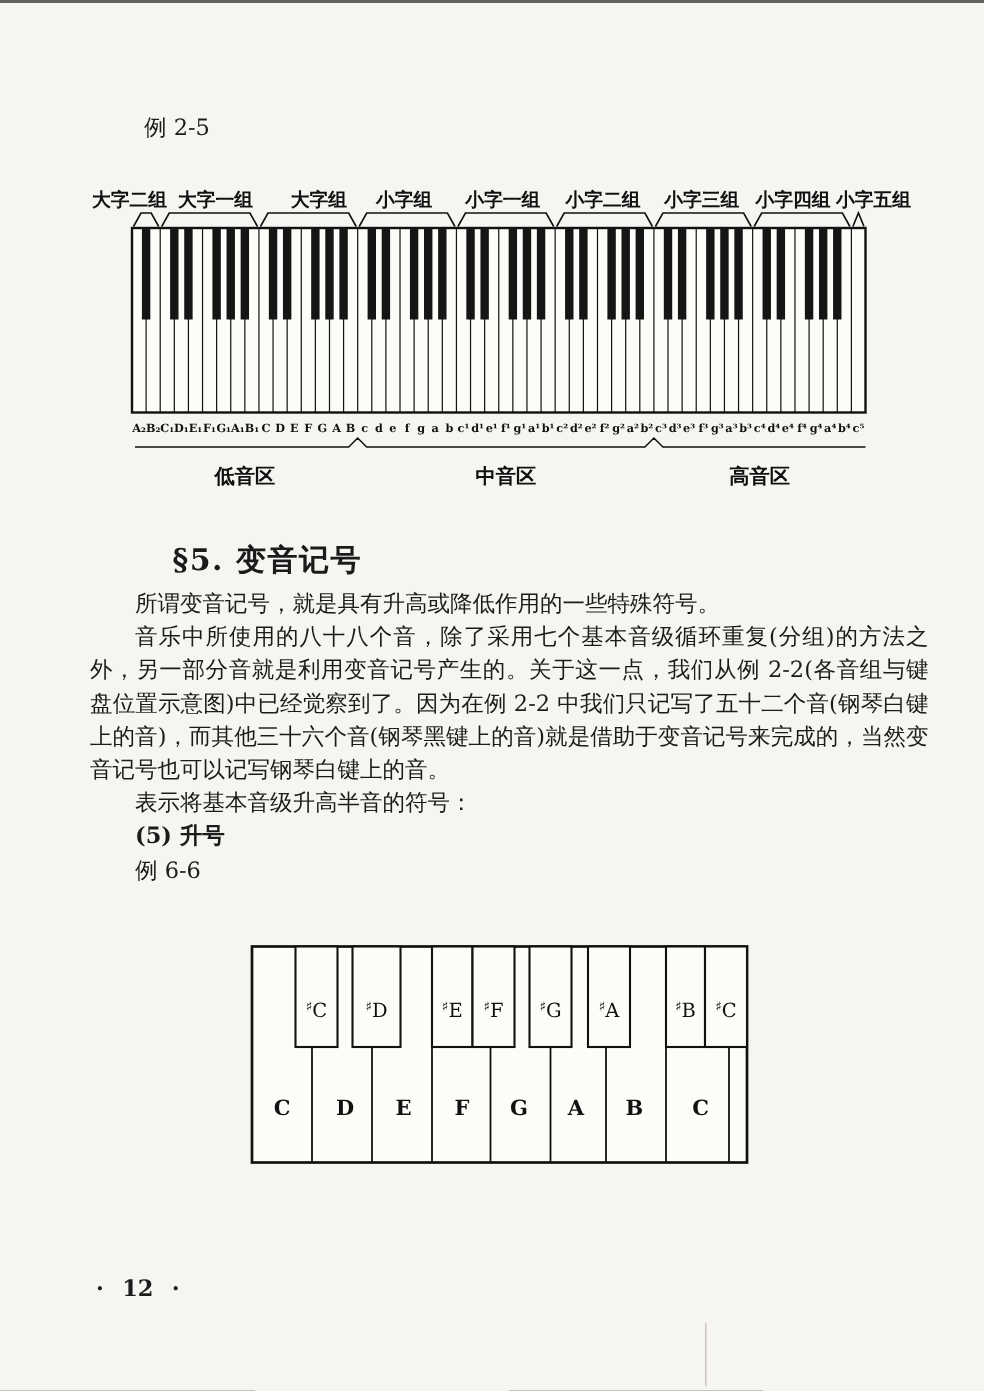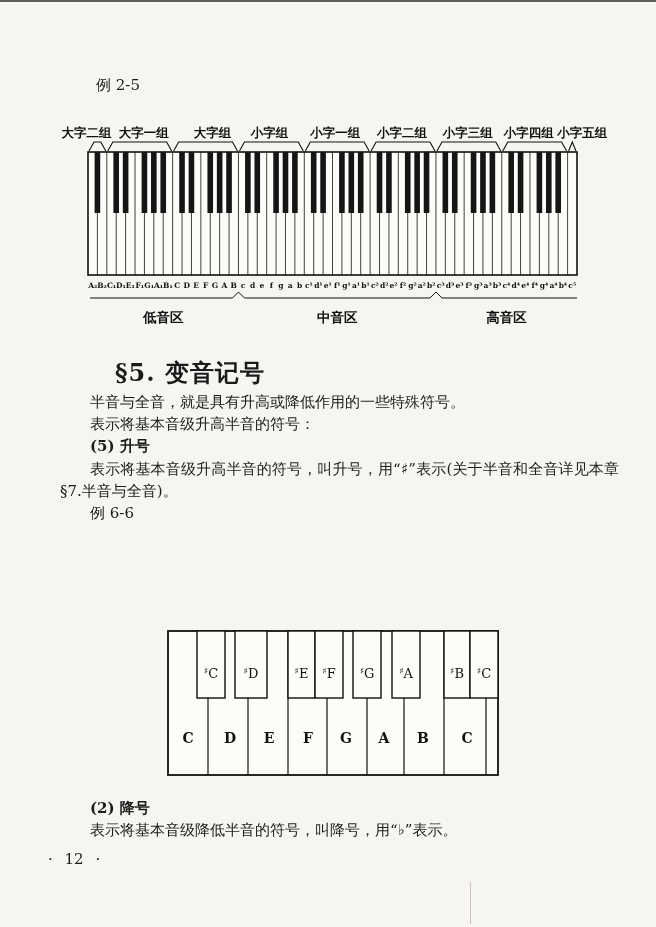--- a/index.html
+++ b/index.html
@@ -5,26 +5,26 @@
   *{margin:0;padding:0;box-sizing:border-box;}
   html,body{background:#9a9a9a;}
   .page{position:relative;width:656px;height:927px;margin:0 auto;background:#f6f5f1;
         font-family:"DejaVu Serif",serif;color:#1b1b1b;overflow:hidden;padding-left:31px;}
   .top-edge{position:absolute;top:0;left:0;width:656px;height:2px;background:#3c3c3c;opacity:.8;}
   .ex-label{position:absolute;left:96px;top:76px;font-size:15px;}
   #ex25-svg{position:absolute;left:0;top:100px;}
   #ex26-svg{position:absolute;left:160px;top:628px;}
   #body-text{position:absolute;left:60px;top:350px;width:559px;font-size:15px;
              line-height:22.2px;text-align:justify;}
-  #body-text h2{font-size:24px;font-weight:bold;margin:8px 0 3px 55px;line-height:30px;
+  #body-text h2{font-size:20px;font-weight:bold;margin:8px 0 3px 55px;line-height:30px;
                 text-align:left;letter-spacing:1px;}
   p.indent{text-indent:2em;}
   .bold{font-weight:bold;}
   #item2{position:absolute;left:60px;top:797px;width:559px;font-size:15px;line-height:22.2px;text-align:justify;}
-  #page-number{position:absolute;left:48px;top:850px;font-size:15px;font-weight:normal;word-spacing:7px;}
+  #page-number{position:absolute;left:64px;top:850px;font-size:15px;font-weight:bold;word-spacing:7px;}
   #watermark{position:absolute;right:16px;top:940px;font-family:"Liberation Sans",sans-serif;
              font-size:14.5px;color:#a09c96;}
   .wm-url{color:#c5693a;margin-left:6px;}
   .scan-line{position:absolute;left:470px;top:882px;width:1px;height:42px;background:#c9c6c0;}
 </style>
 </head>
 <body>
 
 <div class="page">
   <div class="top-edge"></div>
@@ -191,24 +191,24 @@
       <polyline points="568.5961538461538,51 572.2980769230769,42 572.2980769230769,42 576,51" fill="none" stroke="#111" stroke-width="1.1"></polyline>
       <text x="582.2980769230769" y="37" text-anchor="middle" font-size="12.5" font-weight="bold" fill="#111">小字五组</text>
       <polyline points="90,198 232.46153846153845,198 238.46153846153845,192 244.46153846153845,198 429.9423076923077,198 435.9423076923077,192 441.9423076923077,198 577,198" fill="none" stroke="#111" stroke-width="1"></polyline>
       <text x="163.23076923076923" y="222" text-anchor="middle" font-size="13.5" font-weight="bold" fill="#111">低音区</text>
       <text x="337.2019230769231" y="222" text-anchor="middle" font-size="13.5" font-weight="bold" fill="#111">中音区</text>
       <text x="506.4711538461538" y="222" text-anchor="middle" font-size="13.5" font-weight="bold" fill="#111">高音区</text>
     </svg>
 
   <div id="body-text">
     <h2>§5. 变音记号</h2>
-    <p class="indent">半音与全音，就是具有升高或降低作用的一些特殊符号。</p>
+    <p class="indent">所谓变音记号，就是具有升高或降低作用的一些特殊符号。</p>
+    <p class="indent">音乐中所使用的八十八个音，除了采用七个基本音级循环重复(分组)的方法之外，另一部分音就是利用变音记号产生的。关于这一点，我们从例 2-2(各音组与键盘位置示意图)中已经觉察到了。因为在例 2-2 中我们只记写了五十二个音(钢琴白键上的音)，而其他三十六个音(钢琴黑键上的音)就是借助于变音记号来完成的，当然变音记号也可以记写钢琴白键上的音。</p>
     <p class="indent">表示将基本音级升高半音的符号：</p>
     <p class="indent bold">(5) 升号</p>
-    <p class="indent">表示将基本音级升高半音的符号，叫升号，用“♯”表示(关于半音和全音详见本章§7.半音与全音)。</p>
     <p class="indent">例 6-6</p>
   </div>
 
   <svg id="ex26-svg" width="345" height="155" viewBox="0 0 345 155">
       <rect x="8" y="3" width="330" height="144" fill="#fdfcf9" stroke="#111" stroke-width="1.8"></rect>
       <line x1="128" y1="3" x2="128" y2="147" stroke="#111" stroke-width="1.2"></line>
       <line x1="284" y1="3" x2="284" y2="147" stroke="#111" stroke-width="1.2"></line>
       <line x1="48" y1="70" x2="48" y2="147" stroke="#111" stroke-width="1.2"></line>
       <line x1="88" y1="70" x2="88" y2="147" stroke="#111" stroke-width="1.2"></line>
       <line x1="167" y1="70" x2="167" y2="147" stroke="#111" stroke-width="1.2"></line>
@@ -234,24 +234,20 @@
       <text x="28" y="115" text-anchor="middle" font-size="14" font-weight="bold" font-family="&quot;DejaVu Serif&quot;,serif" fill="#111">C</text>
       <text x="70" y="115" text-anchor="middle" font-size="14" font-weight="bold" font-family="&quot;DejaVu Serif&quot;,serif" fill="#111">D</text>
       <text x="109" y="115" text-anchor="middle" font-size="14" font-weight="bold" font-family="&quot;DejaVu Serif&quot;,serif" fill="#111">E</text>
       <text x="148" y="115" text-anchor="middle" font-size="14" font-weight="bold" font-family="&quot;DejaVu Serif&quot;,serif" fill="#111">F</text>
       <text x="186" y="115" text-anchor="middle" font-size="14" font-weight="bold" font-family="&quot;DejaVu Serif&quot;,serif" fill="#111">G</text>
       <text x="224" y="115" text-anchor="middle" font-size="14" font-weight="bold" font-family="&quot;DejaVu Serif&quot;,serif" fill="#111">A</text>
       <text x="263" y="115" text-anchor="middle" font-size="14" font-weight="bold" font-family="&quot;DejaVu Serif&quot;,serif" fill="#111">B</text>
       <text x="307" y="115" text-anchor="middle" font-size="14" font-weight="bold" font-family="&quot;DejaVu Serif&quot;,serif" fill="#111">C</text>
     </svg>
 
-  <div id="item2">
-    <p class="indent bold">(2) 降号</p>
-    <p class="indent">表示将基本音级降低半音的符号，叫降号，用“♭”表示。</p>
-  </div>
 
   <div id="page-number">· 12 ·</div>
 
   <div id="watermark">
     <span>歌谱简谱网</span><span class="wm-url">jianpu.cn</span>
   </div>
 
   <div class="scan-line"></div>
 </div>
 

